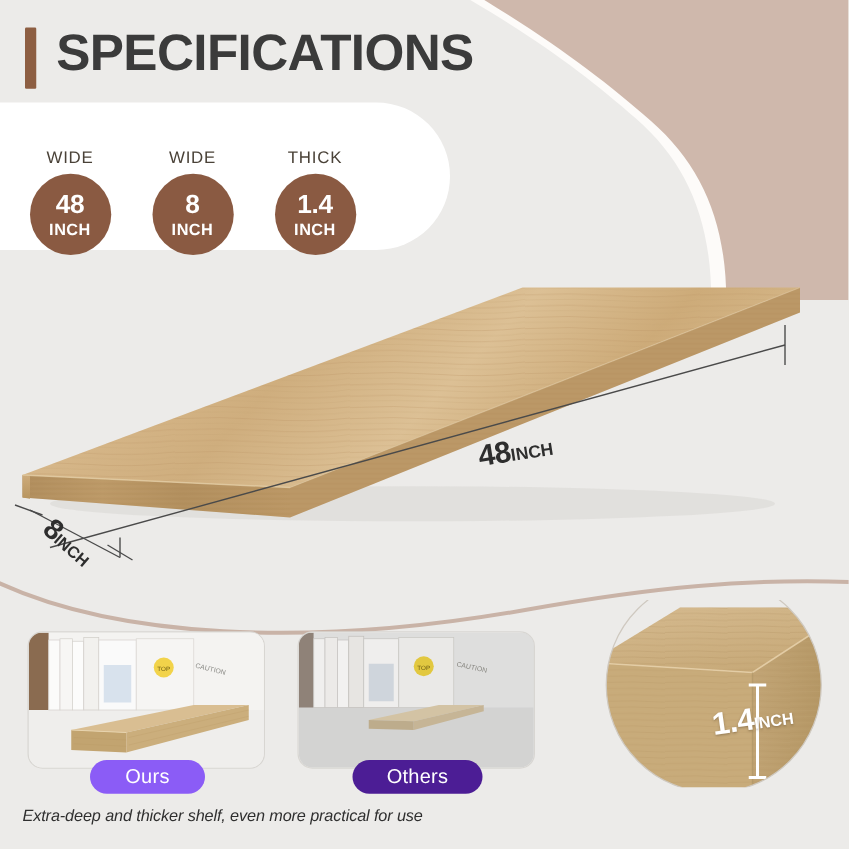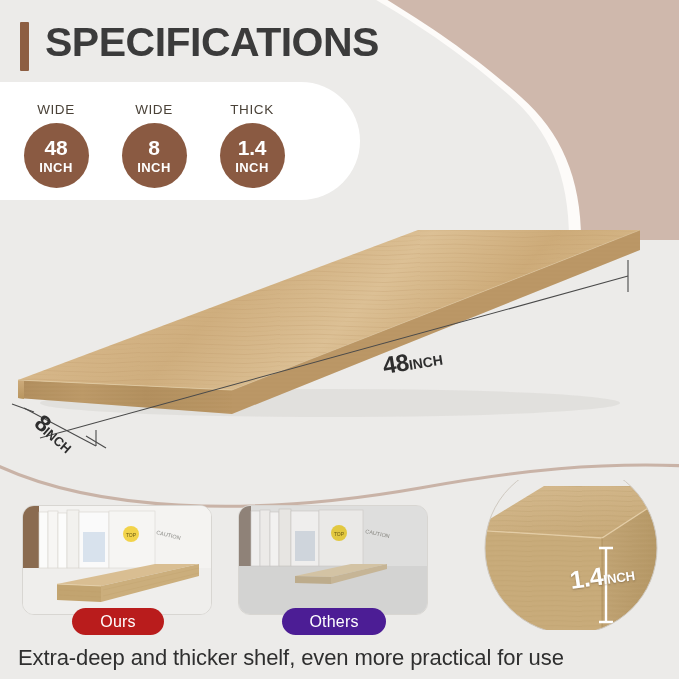--- a/index.html
+++ b/index.html
@@ -45,21 +45,21 @@
 
   
   .spec-panel {
     position: absolute; top: 82px; left: -20px;
     width: 380px; height: 118px;
     background: #ffffff;
     border-top-right-radius: 60px;
     border-bottom-right-radius: 60px;
   }
   .spec-items {
-    position: absolute; top: 2px; left: 38px;
+    position: absolute; top: 18px; left: 38px;
     display: flex; gap: 22px;
     height: 100%;
     align-items: center;
     padding-top: 4px;
   }
   .spec-item {
     display: flex; flex-direction: column; align-items: center;
     width: 76px;
   }
   .spec-label {
@@ -135,21 +135,21 @@
   .badge {
     position: absolute;
     top: 103px;
     height: 27px;
     border-radius: 14px;
     display: flex; align-items: center; justify-content: center;
     color: #ffffff;
     font-size: 16px;
     letter-spacing: 0.2px;
   }
-  .badge.ours   { left: 72px;  width: 92px; background: #b91c1c; }
+  .badge.ours   { left: 72px;  width: 92px; background: #8b5cf6; }
   .badge.others { left: 282px; width: 104px; background: #4c1d95; }
 
   
   .thick-circle {
     position: absolute;
     left: 482px; top: 480px;
     width: 178px; height: 150px;
     overflow: hidden;
   }
   .dim-14 {
@@ -161,24 +161,25 @@
     white-space: nowrap;
     text-shadow: 0 1px 2px rgba(60,40,20,0.35);
   }
   .dim-14 .num { font-size: 25px; font-weight: bold; letter-spacing: -0.5px; }
   .dim-14 .unit { font-size: 13px; font-weight: bold; }
 
   
   .caption {
     position: absolute;
     left: 18px; top: 645px;
-    font-size: 22px;
+    font-size: 13px;
     color: #2f2f2f;
     letter-spacing: -0.1px;
     white-space: nowrap;
+    font-style: italic;
   }
 </style>
 </head>
 <body>
 
 <div id="root">
 
   <div class="bg-blob-wrap">
     <svg width="360" height="240" viewBox="0 0 360 240">
       <path d="M 40 -10 C 110 30 150 60 190 95 C 230 130 250 175 250 240 L 360 240 L 360 -10 Z" fill="#fdfbf9"></path>

